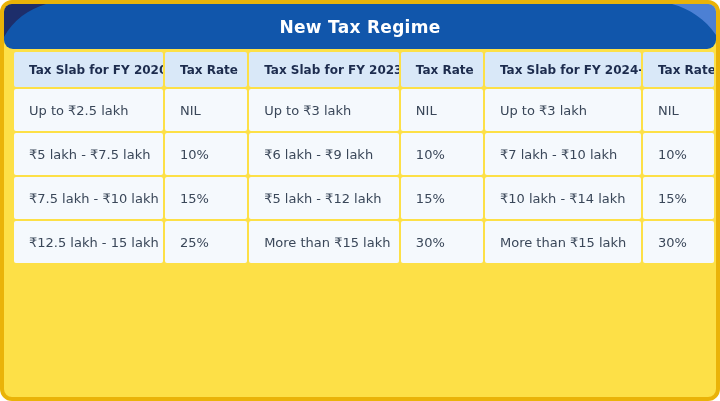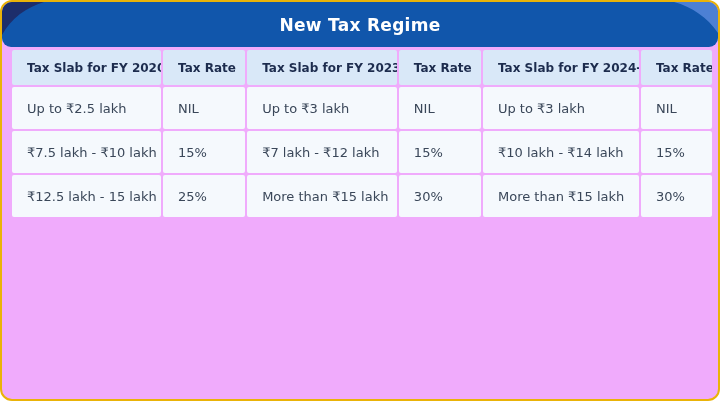--- a/index.html
+++ b/index.html
@@ -5,24 +5,24 @@
   html,body{margin:0;padding:0;background:#ffffff;}
   body{
     width:720px;height:401px;
     font-family:"DejaVu Sans","Liberation Sans",sans-serif;
     -webkit-font-smoothing:antialiased;
   }
   .card{
     position:relative;
     width:720px;height:401px;
     box-sizing:border-box;
-    background:#f0abfc;
+    background:#fde047;
     border-radius:12px;
     overflow:hidden;
-    border:2px solid #eab308;
+    border:4px solid #eab308;
   }
   .band{
     position:relative;
     height:45px;
     background:#1156ab;
     border-radius:11px 11px 9px 9px;
     display:flex;align-items:center;justify-content:center;
   }
   .band .title{
     color:#ffffff;
@@ -104,23 +104,31 @@
     <tbody>
       <tr>
         <td>Up to ₹2.5 lakh</td>
         <td>NIL</td>
         <td>Up to ₹3 lakh</td>
         <td>NIL</td>
         <td>Up to ₹3 lakh</td>
         <td>NIL</td>
       </tr>
       <tr>
+        <td>₹5 lakh - ₹7.5 lakh</td>
+        <td>10%</td>
+        <td>₹6 lakh - ₹9 lakh</td>
+        <td>10%</td>
+        <td>₹7 lakh - ₹10 lakh</td>
+        <td>10%</td>
+      </tr>
+      <tr>
         <td>₹7.5 lakh - ₹10 lakh</td>
         <td>15%</td>
-        <td>₹7 lakh - ₹12 lakh</td>
+        <td>₹5 lakh - ₹12 lakh</td>
         <td>15%</td>
         <td>₹10 lakh - ₹14 lakh</td>
         <td>15%</td>
       </tr>
       <tr>
         <td>₹12.5 lakh - 15 lakh</td>
         <td>25%</td>
         <td>More than ₹15 lakh</td>
         <td>30%</td>
         <td>More than ₹15 lakh</td>

